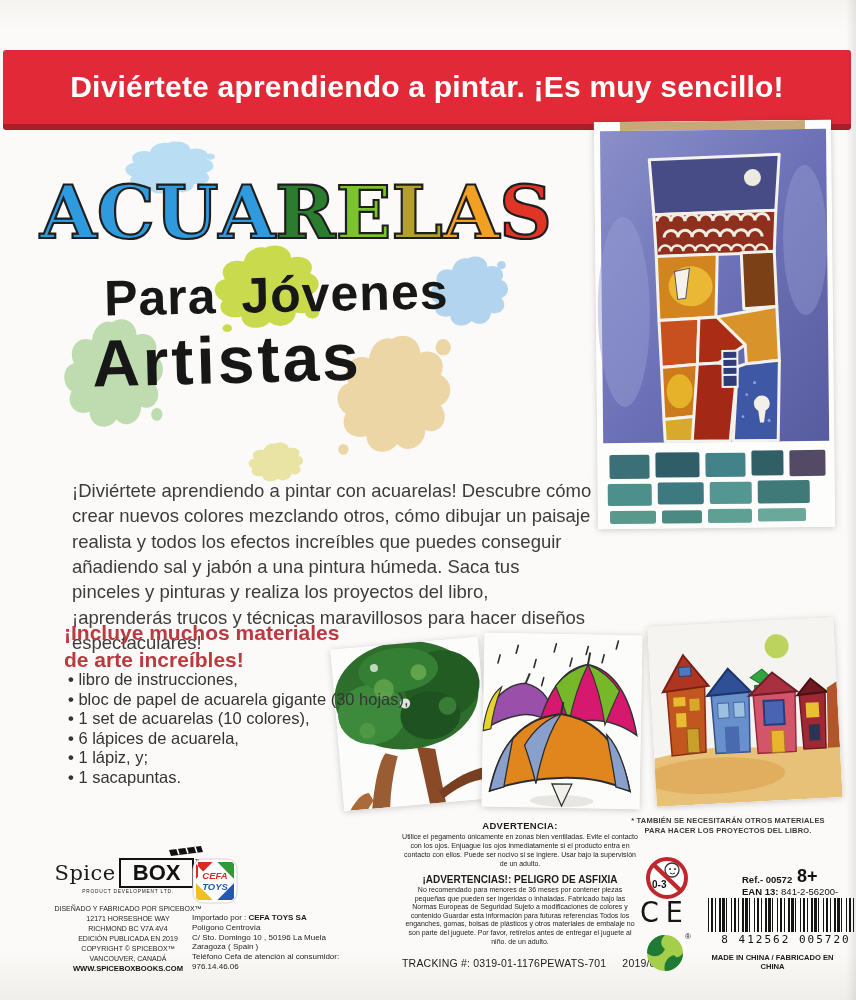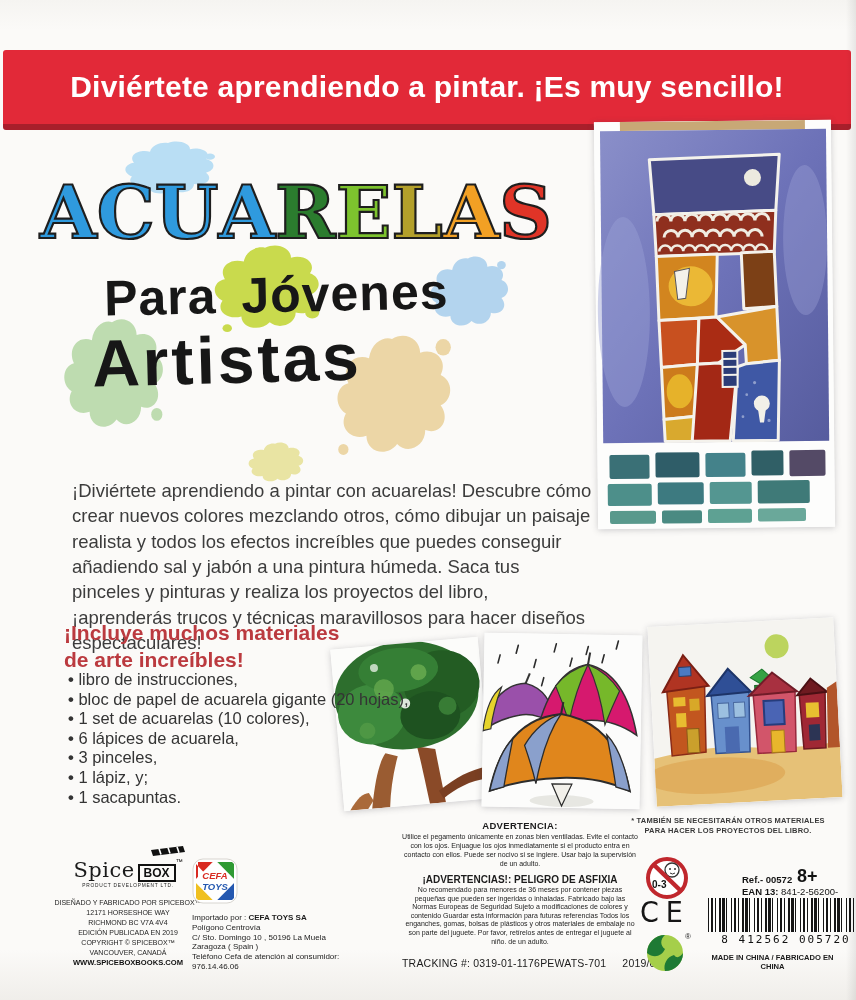--- a/index.html
+++ b/index.html
@@ -42,21 +42,21 @@
   .p-house{left:652px;top:622px;width:186px;height:180px;transform:rotate(-3deg);}
   .painting svg{display:block;width:100%;height:100%;}
 
   .note{position:absolute;left:630px;top:816px;width:196px;text-align:center;z-index:2;
         font-size:7.5px;font-weight:bold;color:#3a3a3a;line-height:1.35;letter-spacing:.2px;}
 
   
   .spicebox{position:absolute;left:46px;top:858px;width:164px;text-align:center;}
   .sb-logo{position:relative;display:inline-block;margin-bottom:4px;}
   .sb-spice{font-family:"DejaVu Serif",serif;font-size:21px;color:#1a1a1a;letter-spacing:.5px;}
-  .sb-box{display:inline-block;border:2.5px solid #111;padding:0 4px;font-weight:bold;font-size:12px;color:#111;margin-left:3px;}
+  .sb-box{display:inline-block;border:2.5px solid #111;padding:0 12px;font-weight:bold;font-size:22px;color:#111;margin-left:3px;}
   .sb-clap{position:absolute;right:-2px;top:-12px;width:34px;height:11px;}
   .sb-tm{font-size:7px;vertical-align:top;}
   .sb-tag{font-size:4.8px;letter-spacing:.8px;color:#222;margin-top:1px;}
   .sb-lines{font-size:7px;line-height:10px;color:#1d1d1d;margin-top:6px;}
   .sb-web{font-size:7.6px;font-weight:bold;color:#111;}
 
   .cefa{position:absolute;left:192px;top:858px;width:225px;}
   .cefa-logo{width:46px;height:46px;margin-bottom:5px;}
   .cefa-text{font-size:8px;line-height:9.8px;color:#1c1c1c;}
   .cefa-text b{font-weight:bold;}
@@ -136,24 +136,23 @@
     <span style="color:#e03427">S</span>
   </div>
   <div class="subtitle1">Para Jóvenes</div>
   <div class="subtitle2">Artistas</div>
 
   <div class="intro">¡Diviértete aprendiendo a pintar con acuarelas! Descubre cómo crear nuevos colores mezclando otros, cómo dibujar un paisaje realista y todos los efectos increíbles que puedes conseguir añadiendo sal y jabón a una pintura húmeda. Saca tus pinceles y pinturas y realiza los proyectos del libro, ¡aprenderás trucos y técnicas maravillosos para hacer diseños espectaculares!</div>
 
   <div class="mat-heading">¡Incluye muchos materiales de arte increíbles!</div>
   <ul class="mat-list">
     <li>libro de instrucciones,</li>
-    <li>bloc de papel de acuarela gigante (20 hojas),</li>
+    <li>bloc de papel de acuarela gigante (30 hojas),</li>
     <li>1 set de acuarelas (10 colores),</li>
     <li>6 lápices de acuarela,</li>
-    <li>3 pinceles,</li>
     <li>1 lápiz, y;</li>
     <li>1 sacapuntas.</li>
   </ul>
 
   <div class="painting p-main">
     <svg viewBox="0 0 237 407">
       <defs>
         <linearGradient id="pgrad" x1="0" y1="0" x2="1" y2="1">
           <stop offset="0" stop-color="#8a8fc9"></stop>
             <stop offset=".5" stop-color="#6d72b8"></stop>

